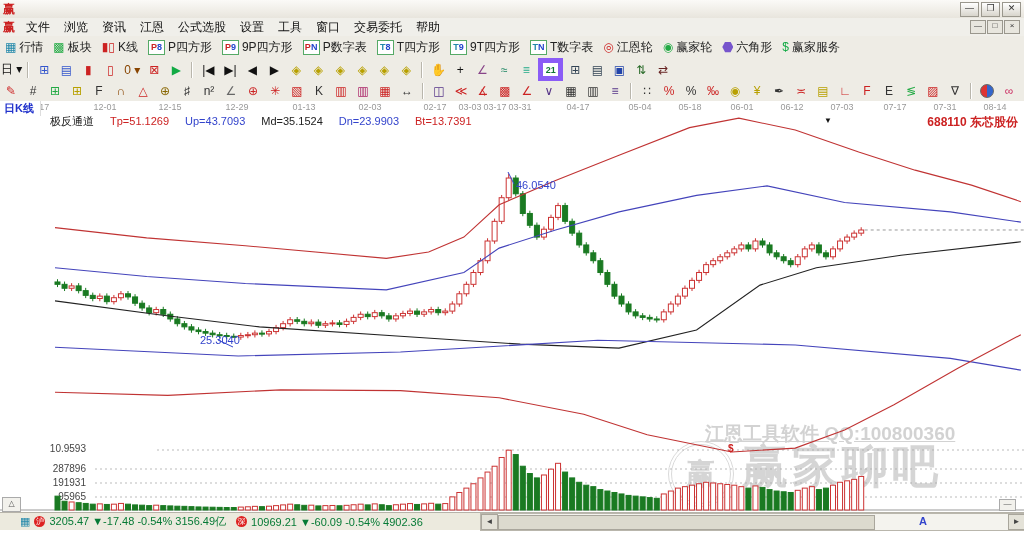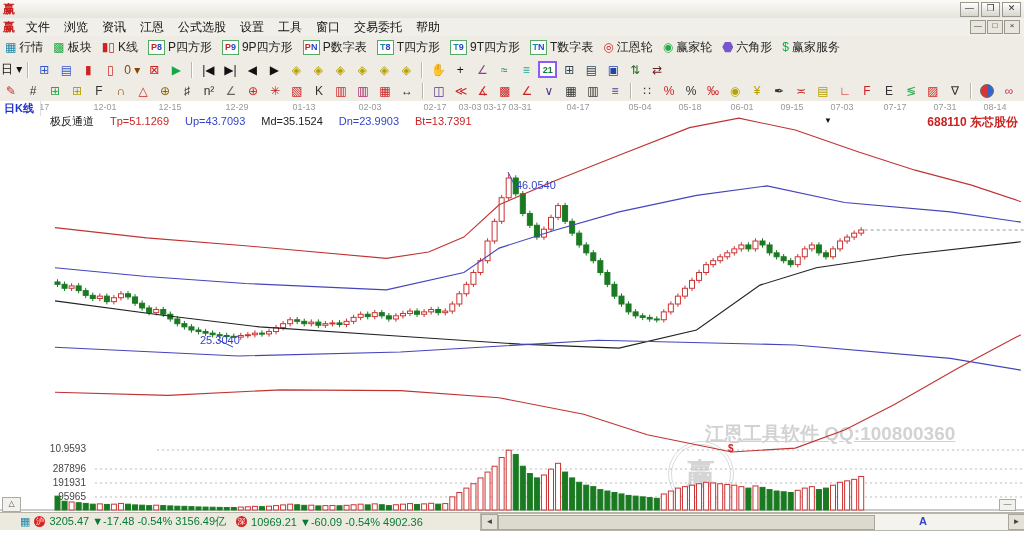--- a/index.html
+++ b/index.html
@@ -22,21 +22,21 @@
   #tb1{top:36px;height:22px;font-size:12px;}
   #tb2{top:58px;height:23px;}
   #tb3{top:81px;height:20px;}
   .tb1-btn{display:flex;align-items:center;gap:3px;padding:0 5px;height:20px;color:#222;white-space:nowrap;}
   .badge-box{display:inline-flex;align-items:center;justify-content:center;min-width:15px;height:13px;
              border:1px solid #55aa66;background:#fff;font-size:9px;font-weight:bold;line-height:11px;}
   .glyph-ico{font-size:12px;line-height:13px;}
   .hex-ico{width:11px;height:11px;background:#7755cc;clip-path:polygon(25% 3%,75% 3%,100% 50%,75% 97%,25% 97%,0 50%);}
   .tb-ico{min-width:20px;height:17px;display:inline-flex;align-items:center;justify-content:center;
           font-size:12px;margin:0 1px;white-space:nowrap;}
-  .tb-ico.boxed{border:2px solid #8b5cf6;background:#fff;font-size:9px;font-weight:bold;min-width:15px;height:13px;}
+  .tb-ico.boxed{border:5px solid #8b5cf6;background:#fff;font-size:9px;font-weight:bold;min-width:15px;height:13px;}
   .tb-sep{width:1px;height:16px;background:#b9b6ac;border-right:1px solid #fff;margin:0 4px;}
   .taiji{width:12px;height:12px;border-radius:50%;background:linear-gradient(90deg,#d33 50%,#36c 50%);border:1px solid #666;}
   
   .datestrip{position:absolute;left:0;top:101px;width:1024px;height:12px;background:#fff;border-bottom:1px solid #e2e2e2;}
   .kline-tab{position:absolute;left:4px;top:101px;font-size:11px;font-weight:bold;color:#2233cc;z-index:6;background:#fff;padding-right:6px;border-right:1px solid #ddd;}
   .date-lbl{position:absolute;top:1px;transform:translateX(-50%);font-size:9px;color:#999;white-space:nowrap;}
   
   .chart-bg{position:absolute;left:0;top:113px;width:1024px;height:399px;background:#fff;}
   #chart-svg{position:absolute;left:0;top:0;width:1024px;height:554px;z-index:2;pointer-events:none;}
   .indicator-row{position:absolute;left:50px;top:114px;z-index:3;font-size:11px;white-space:nowrap;}
@@ -270,30 +270,31 @@
       <span class="date-lbl" style="left: 304px;">01-13</span>
       <span class="date-lbl" style="left: 370px;">02-03</span>
       <span class="date-lbl" style="left: 435px;">02-17</span>
       <span class="date-lbl" style="left: 470px;">03-03</span>
       <span class="date-lbl" style="left: 495px;">03-17</span>
       <span class="date-lbl" style="left: 520px;">03-31</span>
       <span class="date-lbl" style="left: 578px;">04-17</span>
       <span class="date-lbl" style="left: 640px;">05-04</span>
       <span class="date-lbl" style="left: 690px;">05-18</span>
       <span class="date-lbl" style="left: 742px;">06-01</span>
-      <span class="date-lbl" style="left: 792px;">09-15</span>
+      <span class="date-lbl" style="left: 792px;">06-12</span>
       <span class="date-lbl" style="left: 842px;">07-03</span>
       <span class="date-lbl" style="left: 895px;">07-17</span>
       <span class="date-lbl" style="left: 945px;">07-31</span>
       <span class="date-lbl" style="left: 995px;">08-14</span>
     </div>
 
   <div class="chart-bg"></div>
   <div class="wm wm-tool">江恩工具软件  QQ:100800360</div>
   <div class="wm wm-logo">赢</div>
+  <div class="wm wm-chat">赢家聊吧</div>
   <svg id="chart-svg" viewBox="0 0 1024 554">
       <line x1="157" y1="450" x2="1024" y2="450" stroke="#aaa" stroke-width="0.8" stroke-dasharray="2,3"></line>
       <line x1="95" y1="469" x2="1024" y2="469" stroke="#aaa" stroke-width="0.8" stroke-dasharray="2,3"></line>
       <line x1="95" y1="483" x2="1024" y2="483" stroke="#aaa" stroke-width="0.8" stroke-dasharray="2,3"></line>
       <line x1="95" y1="497" x2="1024" y2="497" stroke="#aaa" stroke-width="0.8" stroke-dasharray="2,3"></line>
       <text x="86" y="452" text-anchor="end" font-size="10" fill="#444">10.9593</text>
       <text x="86" y="472" text-anchor="end" font-size="10" fill="#444">287896</text>
       <text x="86" y="486" text-anchor="end" font-size="10" fill="#444">191931</text>
       <text x="86" y="500" text-anchor="end" font-size="10" fill="#444">95965</text>
       <line x1="0" y1="510" x2="1024" y2="510" stroke="#999" stroke-width="1"></line>

